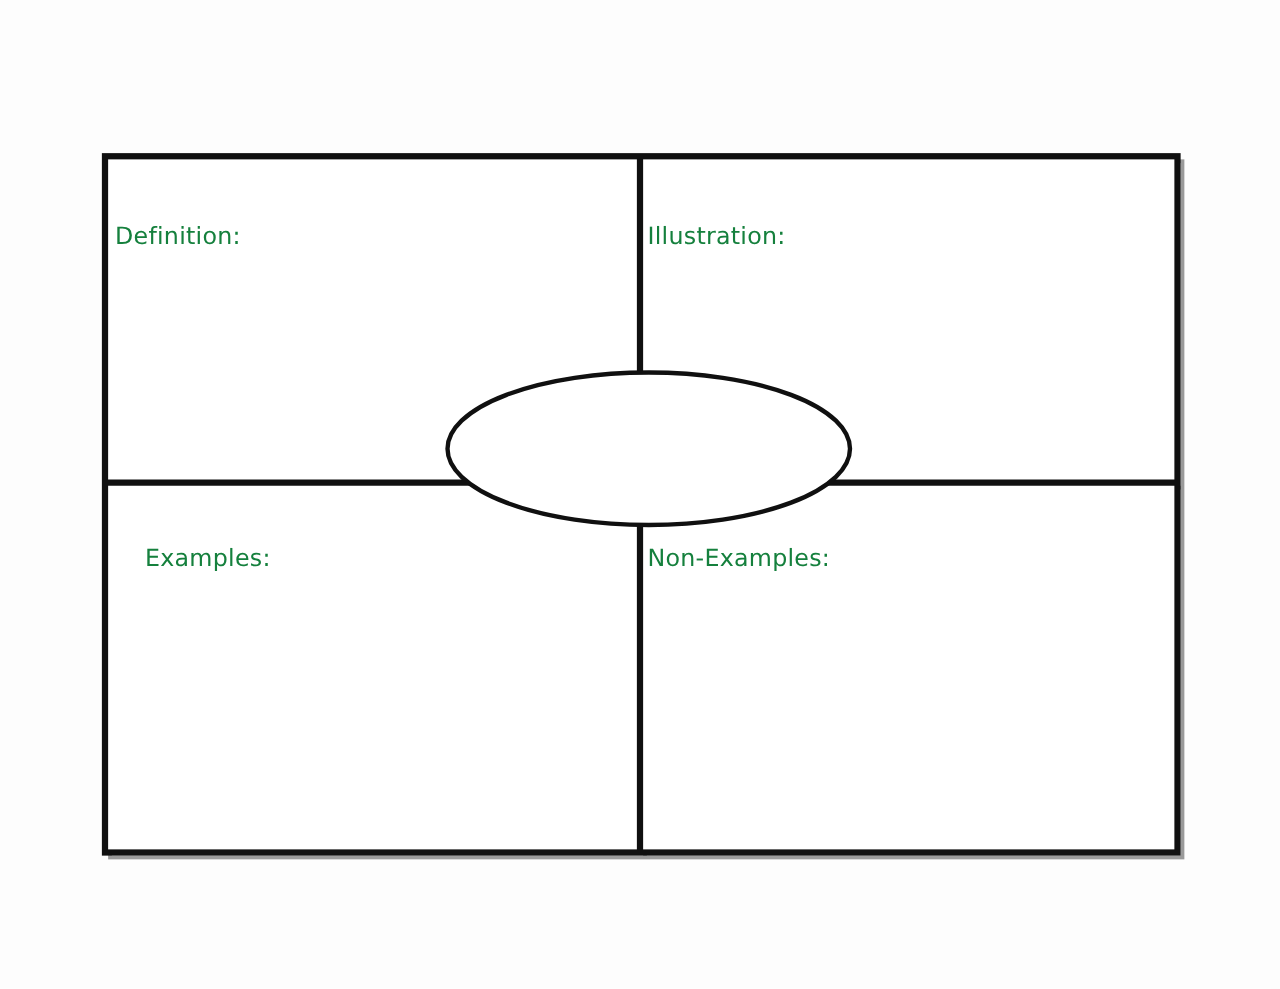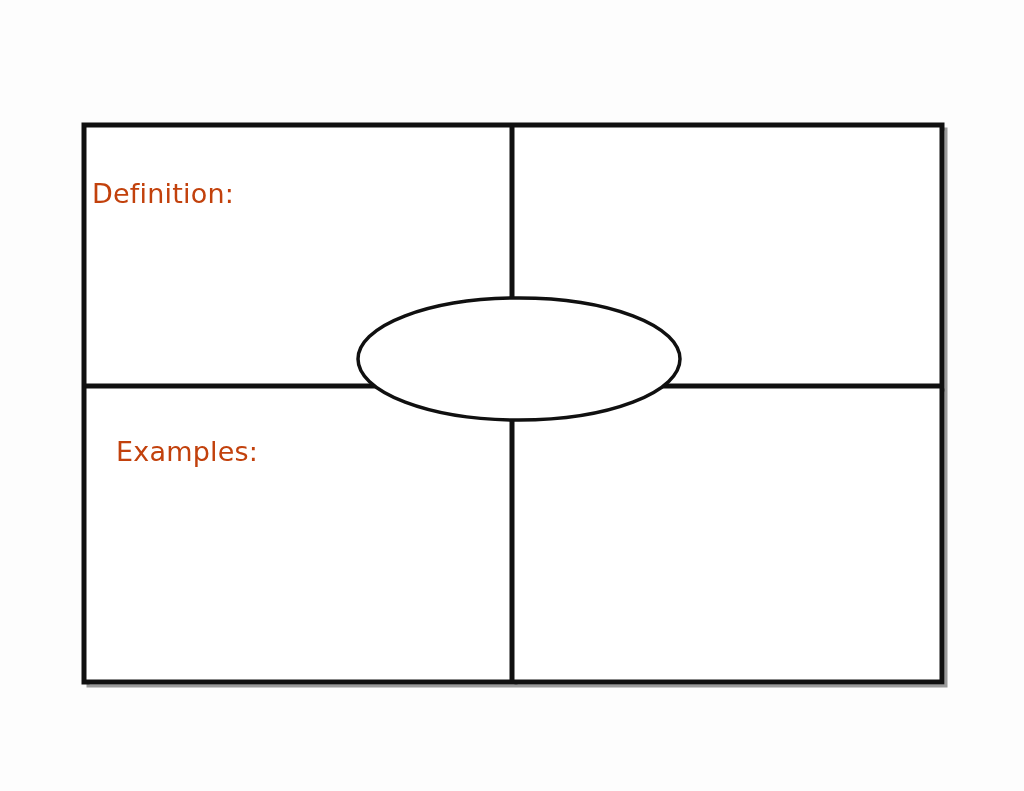--- a/index.html
+++ b/index.html
@@ -22,24 +22,24 @@
     position: absolute;
     left: 0;
     top: 0;
     width: 1024px;
     height: 791px;
     display: block;
   }
   .quad-label {
     position: absolute;
     font-family: "DejaVu Sans", sans-serif;
-    font-size: 27px;
+    font-size: 19px;
     font-weight: 400;
     letter-spacing: 0.2px;
-    color: #c2410c;
+    color: #15803d;
     white-space: nowrap;
     line-height: 1;
   }
   
   .quad-area {
     position: absolute;
     background: transparent;
   }
   .center-area {
     position: absolute;
@@ -75,17 +75,19 @@
   </svg>
 
   <div class="quad-area" style="left:88px; top:129px; width:420px; height:253px;"></div>
   <div class="quad-area" style="left:516px; top:129px; width:422px; height:253px;"></div>
   <div class="quad-area" style="left:88px; top:390px; width:420px; height:288px;"></div>
   <div class="quad-area" style="left:516px; top:390px; width:422px; height:288px;"></div>
   <div class="center-area" style="left:358px; top:298px; width:322px; height:122px;"></div>
 
   <div class="quad-label" style="left:92px; top:180px;">Definition:</div>
 
+  <div class="quad-label" style="left:518px; top:180px;">Illustration:</div>
 
   <div class="quad-label" style="left:92px; top:438px;margin-left:24px;">Examples:</div>
 
+  <div class="quad-label" style="left:518px; top:438px;">Non-Examples:</div>
 
 </div>
 
 </body></html>

